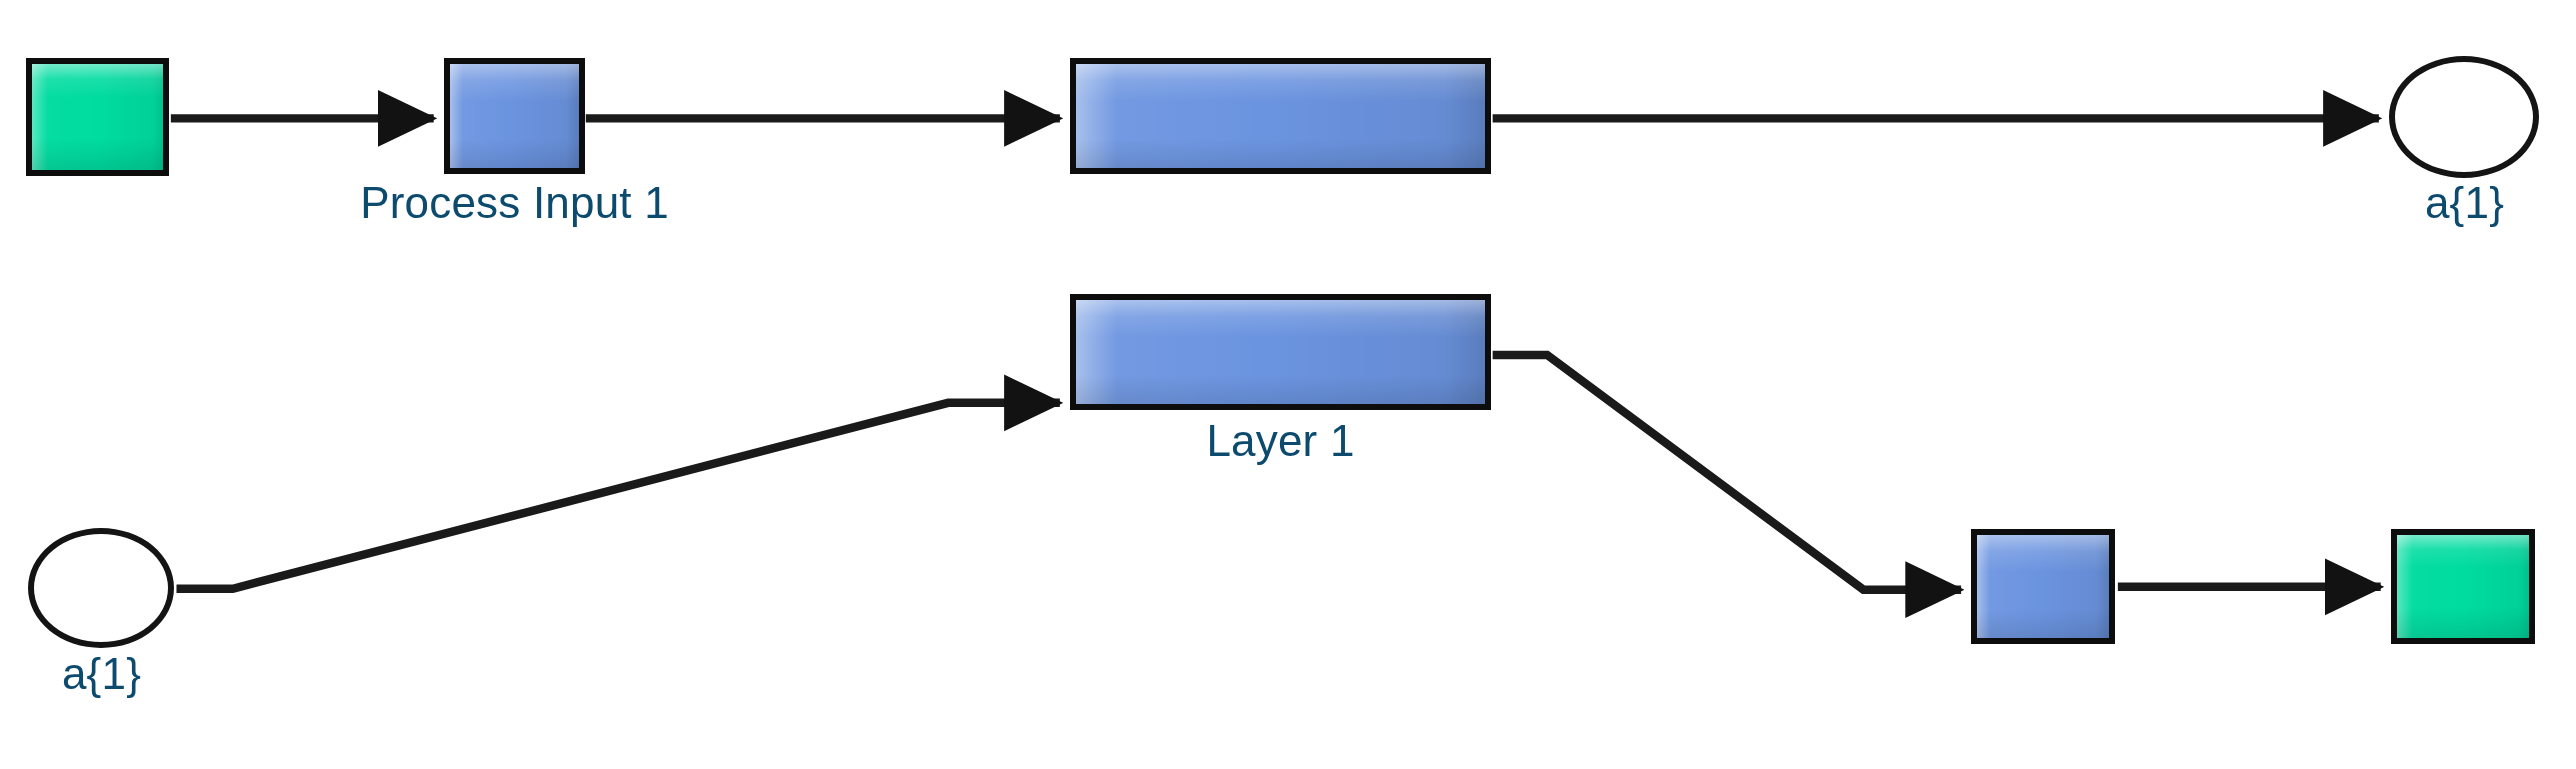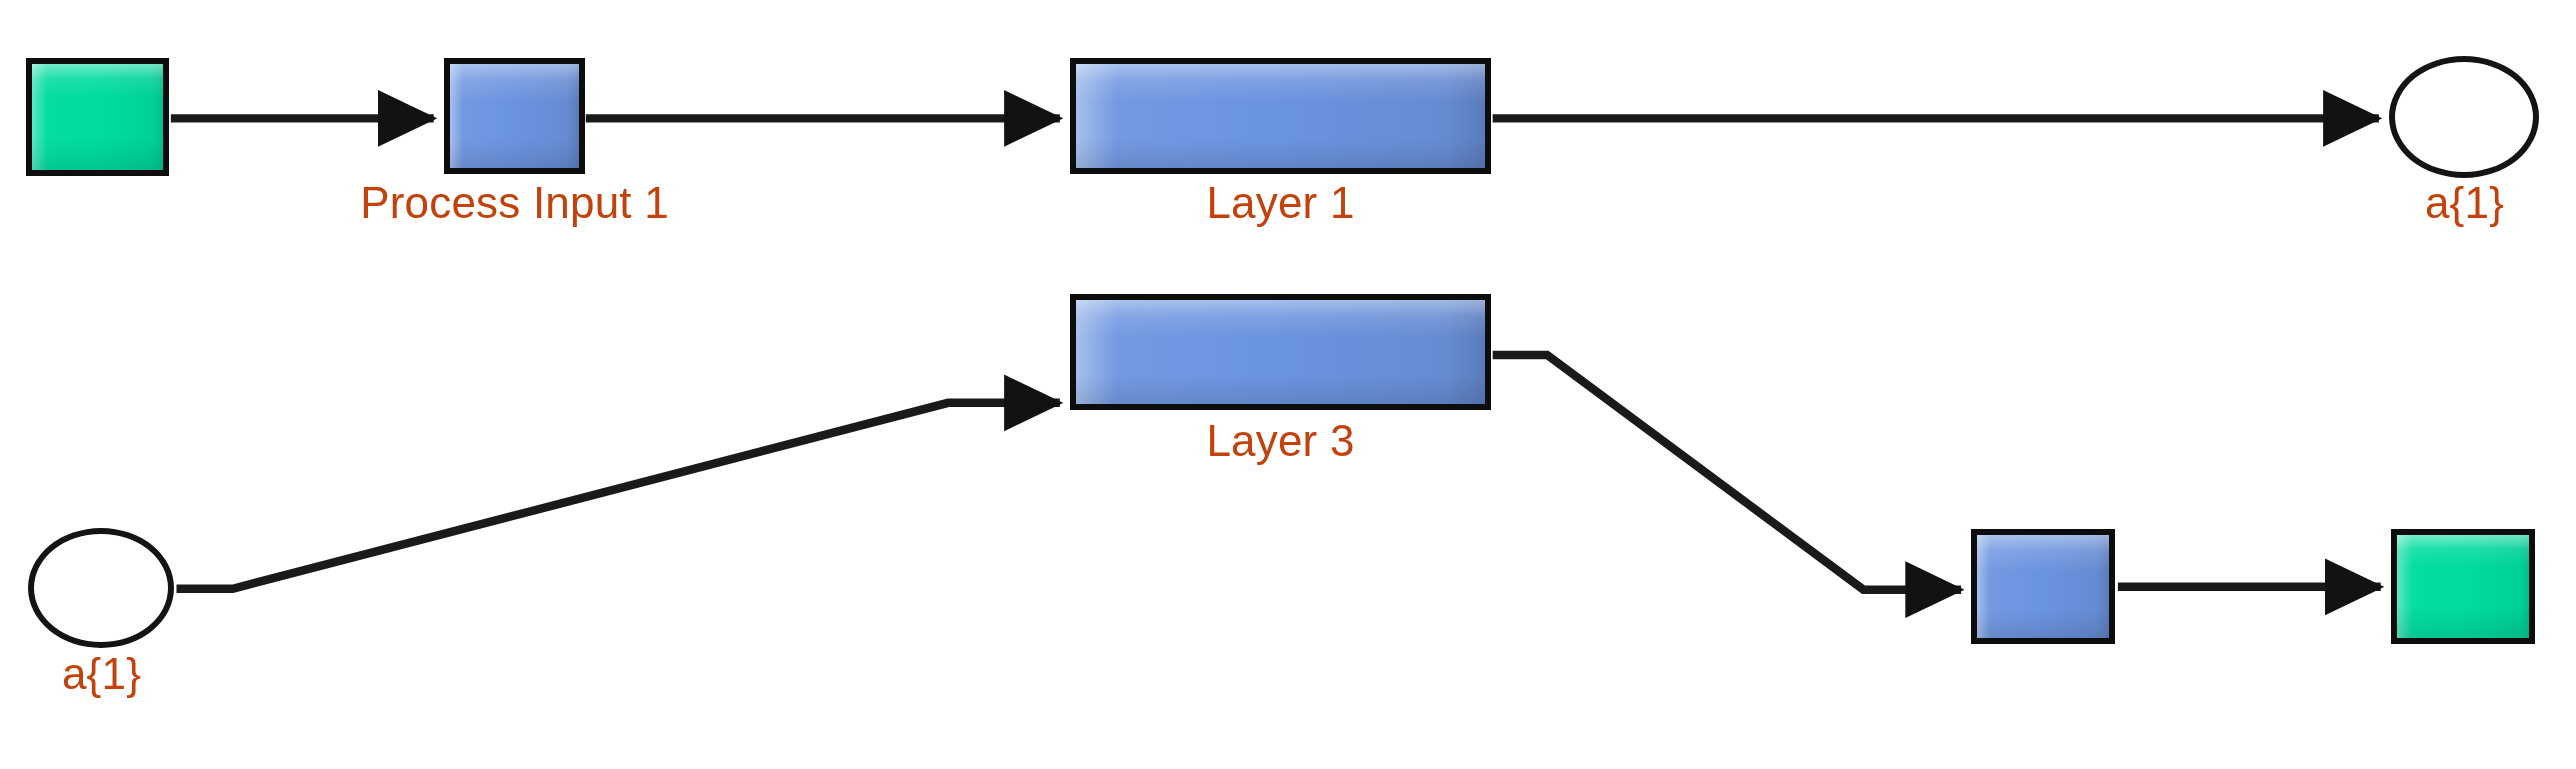--- a/index.html
+++ b/index.html
@@ -70,21 +70,21 @@
   .circle-node {
     border: 6.6px solid #141414;
     border-radius: 50%;
     background: #ffffff;
   }
   
   .node-label {
     position: absolute;
     font-family: "Liberation Sans", sans-serif;
     font-size: 44px;
-    color: #c2410c;
+    color: #0c4a6e;
     white-space: nowrap;
     text-align: center;
     line-height: 1;
     letter-spacing: 0.2px;
   }
 </style>
 </head>
 <body>
 
 <div id="canvas">
@@ -108,27 +108,26 @@
 
     <line x1="2256" y1="625" x2="2536" y2="625" stroke="#1a1a1a" stroke-width="9" marker-end="url(#arrowhead)"></line>
   </svg>
 
   <div class="node term-block" style="left:26px; top:58px; width:143px; height:118px;"></div>
 
   <div class="node proc-block" style="left:444px; top:58px; width:141px; height:116px;"></div>
   <div class="node-label" style="left:280px; top:181px; width:469px;">Process Input 1</div>
 
   <div class="node proc-block" style="left:1070px; top:58px; width:421px; height:116px;"></div>
-  <div class="node-label" style="left:1046px; top:181px; width:469px;">Layer 1</div>
 
   <div class="node circle-node" style="left:2389px; top:56px; width:150px; height:122px;"></div>
   <div class="node-label" style="left:2230px; top:181px; width:469px;">a{1}</div>
 
   <div class="node proc-block" style="left:1070px; top:294px; width:421px; height:116px;"></div>
-  <div class="node-label" style="left:1046px; top:419px; width:469px;">Layer 3</div>
+  <div class="node-label" style="left:1046px; top:419px; width:469px;">Layer 1</div>
 
   <div class="node circle-node" style="left:28px; top:528px; width:146px; height:120px;"></div>
   <div class="node-label" style="left:-133px; top:652px; width:469px;">a{1}</div>
 
   <div class="node proc-block" style="left:1971px; top:529px; width:144px; height:115px;"></div>
 
   <div class="node term-block" style="left:2391px; top:529px; width:144px; height:115px;"></div>
 
 </div>
 

